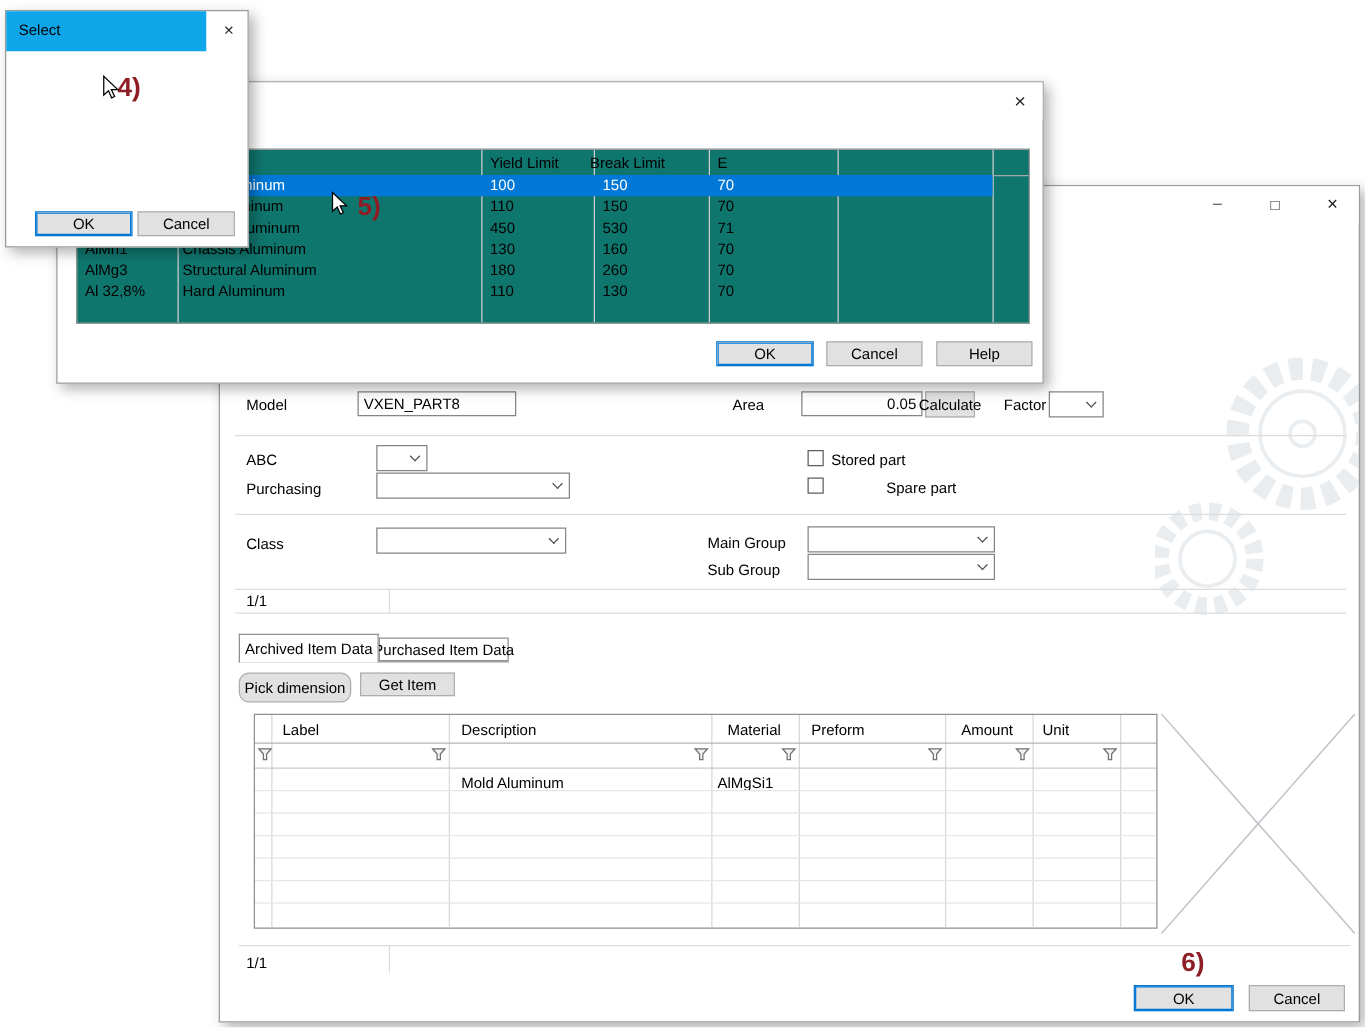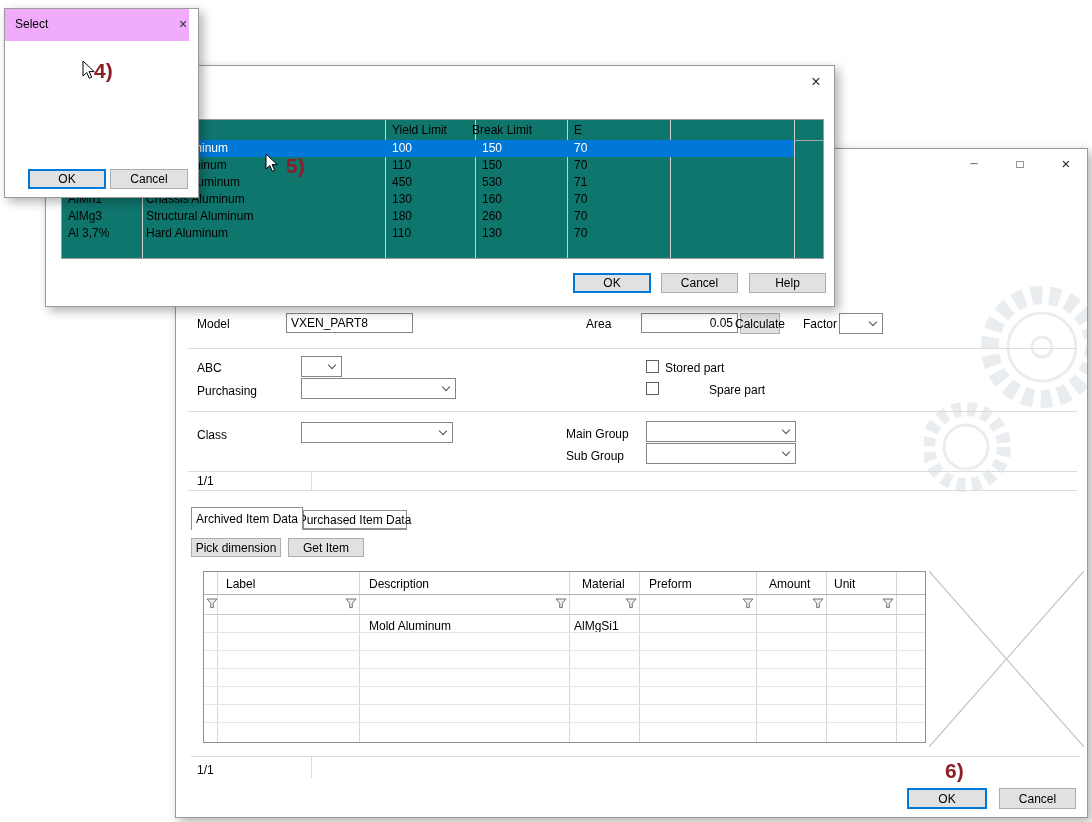--- a/index.html
+++ b/index.html
@@ -133,21 +133,21 @@
     <div class="sep" style="left:12px; top:341px; width:889px;"></div>
 
     <div class="tabline" style="left:15px; top:380px; width:216px;"></div>
     <div class="tab active" style="left:15px; top:358px; width:112px; height:23px;">
       <span>Archived Item Data</span>
     </div>
     <div class="tab" style="left:127px; top:361px; width:104px; height:19px;">
       <span>Purchased Item Data</span>
     </div>
 
-    <div class="btn" style="left:15px; top:389px; width:90px; height:19px;">Pick dimension</div>
+    <div class="btn" style="left:15px; top:389px; width:90px; height:24px;border-radius:8px;">Pick dimension</div>
     <div class="btn" style="left:112px; top:389px; width:76px; height:19px;">Get Item</div>
 
     <div class="grid" style="left:27px; top:422px; width:723px; height:172px;">
 
       <div class="gline-v" style="left:13px;"></div>
       <div class="gline-v" style="left:155px;"></div>
       <div class="gline-v" style="left:365px;"></div>
       <div class="gline-v" style="left:435px;"></div>
       <div class="gline-v" style="left:552px;"></div>
       <div class="gline-v" style="left:622px;"></div>
@@ -256,34 +256,34 @@
       <div class="mc" style="left:330px; top:72px;">130</div>
       <div class="mc" style="left:420px; top:72px;">160</div>
       <div class="mc" style="left:512px; top:72px;">70</div>
 
       <div class="mc" style="left:6px;   top:89px;">AlMg3</div>
       <div class="mc" style="left:84px;  top:89px;">Structural Aluminum</div>
       <div class="mc" style="left:330px; top:89px;">180</div>
       <div class="mc" style="left:420px; top:89px;">260</div>
       <div class="mc" style="left:512px; top:89px;">70</div>
 
-      <div class="mc" style="left:6px;   top:106px;">Al 3,7%</div>
+      <div class="mc" style="left:6px;   top:106px;">Al 32,8%</div>
       <div class="mc" style="left:84px;  top:106px;">Hard Aluminum</div>
       <div class="mc" style="left:330px; top:106px;">110</div>
       <div class="mc" style="left:420px; top:106px;">130</div>
       <div class="mc" style="left:512px; top:106px;">70</div>
     </div>
 
     <div class="btn default" style="left:527px; top:207px; width:78px; height:20px;">OK</div>
     <div class="btn" style="left:615px; top:207px; width:77px; height:20px;">Cancel</div>
     <div class="btn" style="left:703px; top:207px; width:77px; height:20px;">Help</div>
   </div>
 
   <div class="dlg shadow" style="left:4px; top:8px; width:195px; height:190px; z-index:3;">
-    <div style="position:absolute; left:0; top:0; width:184px; height:32px; background:#f0abfc;">
+    <div style="position:absolute; left:0; top:0; width:160px; height:32px; background:#0ea5e9;">
       <div class="lbl" style="left:10px; top:8px; font-size:12px;">Select</div>
       <div class="closeglyph" style="left:166px; top:5px; width:24px; height:20px; font-size:14px;">
         <span>×</span>
       </div>
     </div>
 
 
     <div class="btn default" style="left:23px; top:160px; width:78px; height:20px;">OK</div>
     <div class="btn" style="left:105px; top:160px; width:78px; height:20px;">Cancel</div>
   </div>

